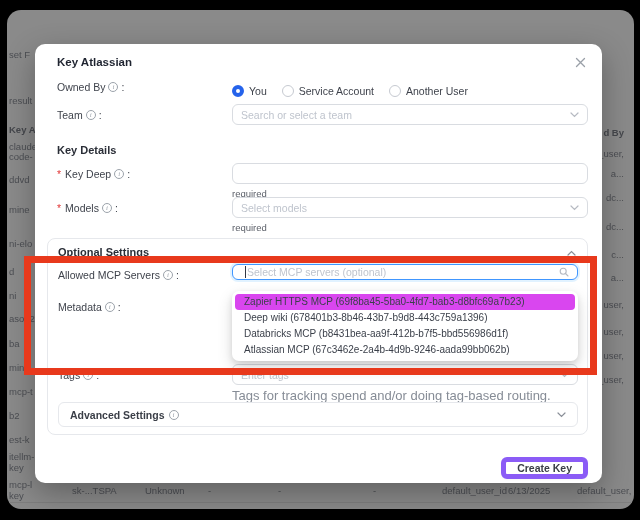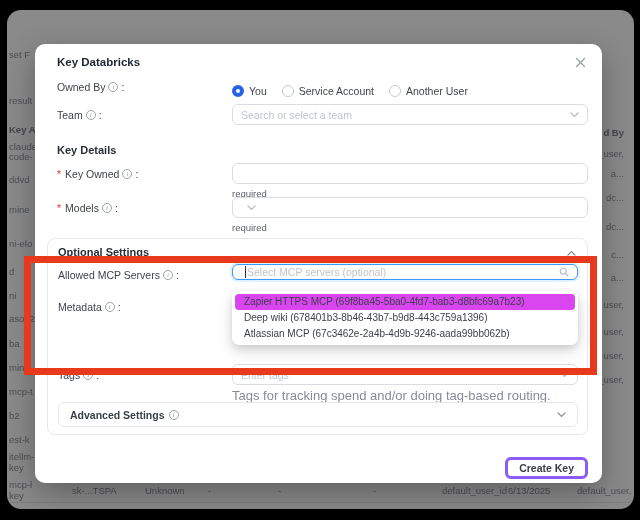--- a/index.html
+++ b/index.html
@@ -41,21 +41,21 @@
   .radio.on { border:4px solid #2563eb; }
   .radio-item span.rlabel { font-size:10.5px; color:#3f434c; }
 
   
   .card { position:absolute; left:12px; top:194px; width:541px; height:197px; border:1px solid #e6e8ec; border-radius:8px; }
   .adv-box { position:absolute; left:23px; top:358px; width:520px; height:25px; border:1px solid #e6e8ec; border-radius:6px;
              display:flex; align-items:center; padding:0 11px; cursor:pointer; }
   .adv-box .adv-label { font-size:10.5px; font-weight:700; color:#3a3e47; margin-right:4px; }
   .adv-box .chev { margin-left:auto; display:flex; }
 
-  .create-btn { position:absolute; right:14px; top:413px; height:22px; padding:0 11px; background:#fff; border:3px solid #8b5cf6;
+  .create-btn { position:absolute; right:14px; top:413px; height:22px; padding:0 11px; background:#fff; border:5px solid #8b5cf6;
                 border-radius:6px; font-size:10.5px; font-weight:600; color:#3a3e47; display:flex; align-items:center; cursor:pointer;
                 box-shadow:0 1px 2px rgba(0,0,0,.04); }
 
   
   .dropdown { position:absolute; left:232px; top:291px; width:346px; background:#fff; border-radius:7px; padding:3px;
               box-shadow:0 6px 16px rgba(0,0,0,.14), 0 3px 6px rgba(0,0,0,.10); z-index:20; }
   .option { height:16px; line-height:16px; padding:0 9px; font-size:10px; color:#3a3f49; border-radius:4px; white-space:nowrap;
             overflow:hidden; cursor:pointer; }
   .option.active { background:#d946ef; }
 
@@ -108,21 +108,21 @@
     <div class="frag" style="left:201px; top:475px;">-</div>
     <div class="frag" style="left:271px; top:475px;">-</div>
     <div class="frag" style="left:366px; top:475px;">-</div>
     <div class="frag" style="left:435px; top:475px;">default_user_id</div>
     <div class="frag" style="left:501px; top:475px;">6/13/2025</div>
     <div class="frag" style="left:570px; top:475px;">default_user,</div>
     <div class="row-divider"></div>
   </div>
 
   <div class="modal">
-    <div class="modal-title">Key Databricks</div>
+    <div class="modal-title">Key Atlassian</div>
     <div class="close-btn">
       <svg width="11" height="11" viewBox="0 0 11 11">
           <path d="M1.5 1.5 L9.5 9.5 M9.5 1.5 L1.5 9.5" stroke="#9aa0a8" stroke-width="1.3" stroke-linecap="round"></path>
         </svg>
     </div>
 
     <div class="lbl" style="left:22px; top:37px;">
       <span>Owned By</span>
       <span class="info">i</span>
         <span>:</span>
@@ -153,34 +153,35 @@
         <svg width="9" height="6" viewBox="0 0 9 6">
             <path d="M1 1 L4.5 4.5 L8 1" fill="none" stroke="#b6bac2" stroke-width="1.2" stroke-linecap="round"></path>
           </svg>
       </span>
     </div>
 
     <div class="section-title" style="left:22px; top:100px;">Key Details</div>
 
     <div class="lbl" style="left:22px; top:124px;">
       <span class="req">*</span>
-      <span>Key Owned</span>
+      <span>Key Deep</span>
       <span class="info">i</span>
         <span>:</span>
     </div>
     <div class="field" style="left:197px; top:119px; width:356px;"></div>
     <div class="hint" style="left:197px; top:144px;">required</div>
 
     <div class="lbl" style="left:22px; top:158px;">
       <span class="req">*</span>
       <span>Models</span>
       <span class="info">i</span>
         <span>:</span>
     </div>
     <div class="field" style="left:197px; top:153px; width:356px;">
+      <span class="placeholder">Select models</span>
       <span class="chev">
         <svg width="9" height="6" viewBox="0 0 9 6">
             <path d="M1 1 L4.5 4.5 L8 1" fill="none" stroke="#b6bac2" stroke-width="1.2" stroke-linecap="round"></path>
           </svg>
       </span>
     </div>
     <div class="hint" style="left:197px; top:178px;">required</div>
 
     <div class="card"></div>
     <div class="section-title" style="left:23px; top:202px;">Optional Settings</div>
@@ -236,18 +237,19 @@
           </svg>
       </span>
     </div>
 
     <div class="create-btn">Create Key</div>
   </div>
 
   <div class="dropdown">
     <div class="option active">Zapier HTTPS MCP (69f8ba45-5ba0-4fd7-bab3-d8bfc69a7b23)</div>
     <div class="option">Deep wiki (678401b3-8b46-43b7-b9d8-443c759a1396)</div>
+    <div class="option">Databricks MCP (b8431bea-aa9f-412b-b7f5-bbd556986d1f)</div>
     <div class="option">Atlassian MCP (67c3462e-2a4b-4d9b-9246-aada99bb062b)</div>
   </div>
 
   <div class="annotation"></div>
 
 </div>
 
 </body></html>

